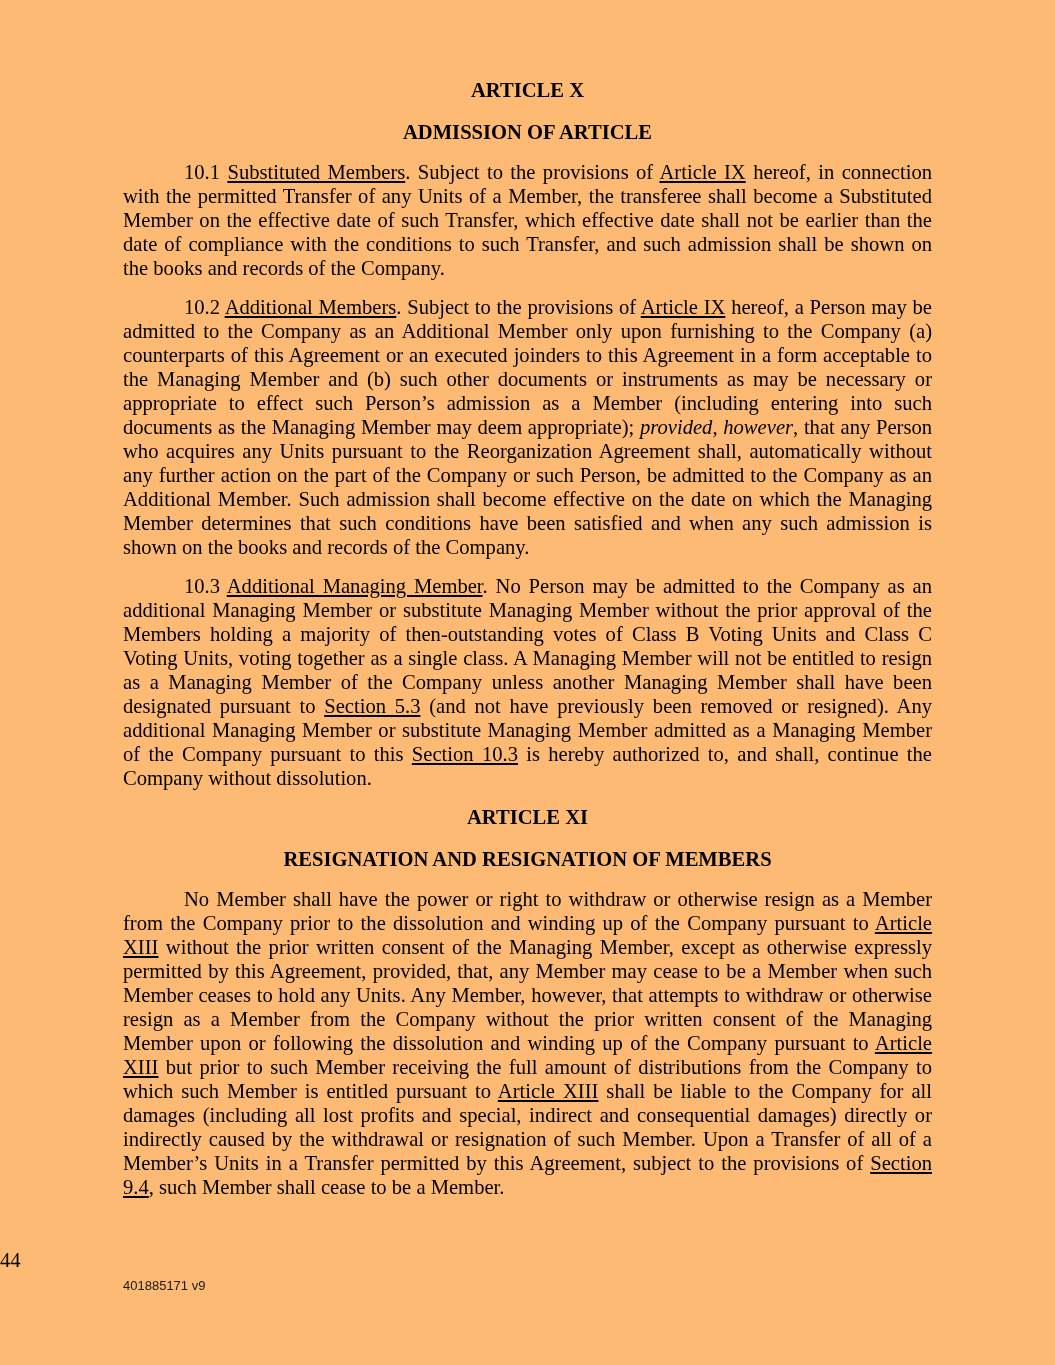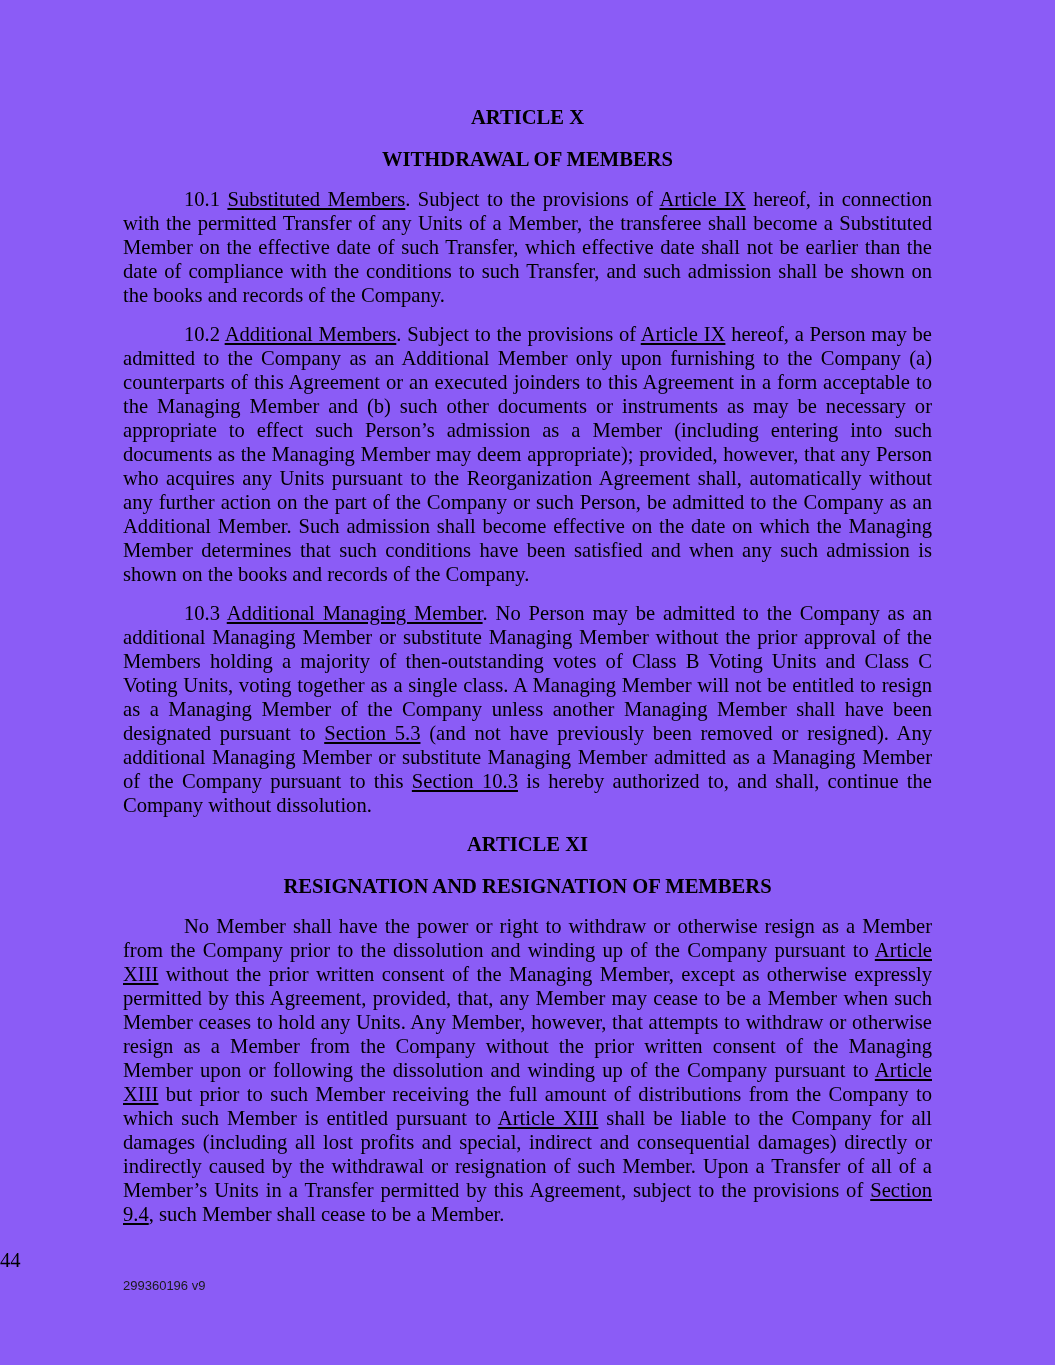--- a/index.html
+++ b/index.html
@@ -5,48 +5,48 @@
   html, body {
     margin: 0;
     padding: 0;
     background: #ffffff;
   }
   .page {
     position: relative;
     width: 1055px;
     height: 1365px;
     margin: 0 auto;
-    background: #8b5cf6;
+    background: #fdba74;
     color: #000000;
     font-family: "Liberation Serif", serif;
     font-size: 20.6px;
     line-height: 24px;
     box-sizing: border-box;
-    padding: 105px 123px 0 123px;
+    padding: 78px 123px 0 123px;
     overflow: hidden;
   }
   .article-heading {
     margin: 0 0 18px 0;
     font-size: 20.6px;
     font-weight: bold;
     text-align: center;
   }
   .article-subheading {
     margin: 0 0 16px 0;
     font-size: 20.6px;
     font-weight: bold;
     text-align: center;
   }
   .body-paragraph {
     margin: 0 0 15px 0;
     text-align: justify;
     text-indent: 61px;
   }
   .underline { text-decoration: underline; margin-top: 41px; }
-  .italic { }
+  .italic { font-style: italic; }
   .page-number {
     position: absolute;
     left: 0;
     right: 0;
     top: 1248px;
     font-size: 20.6px;
     line-height: 24px;
   }
   .doc-id {
     position: absolute;
@@ -58,33 +58,33 @@
     color: #1a1a1a;
   }
 </style>
 </head>
 <body>
 
 <div class="page">
 
   <section>
     <h1 class="article-heading">ARTICLE X</h1>
-    <h2 class="article-subheading">WITHDRAWAL OF MEMBERS</h2>
+    <h2 class="article-subheading">ADMISSION OF ARTICLE</h2>
 
     <p class="body-paragraph"><span>10.1 </span><span class="underline">Substituted Members</span><span>. Subject to the provisions of </span><span class="underline">Article IX</span><span> hereof, in connection with the permitted Transfer of any Units of a Member, the transferee shall become a Substituted Member on the effective date of such Transfer, which effective date shall not be earlier than the date of compliance with the conditions to such Transfer, and such admission shall be shown on the books and records of the Company.</span></p>
 
     <p class="body-paragraph"><span>10.2 </span><span class="underline">Additional Members</span><span>. Subject to the provisions of </span><span class="underline">Article IX</span><span> hereof, a Person may be admitted to the Company as an Additional Member only upon furnishing to the Company (a) counterparts of this Agreement or an executed joinders to this Agreement in a form acceptable to the Managing Member and (b) such other documents or instruments as may be necessary or appropriate to effect such Person’s admission as a Member (including entering into such documents as the Managing Member may deem appropriate); </span><span class="italic">provided</span><span>, </span><span class="italic">however</span><span>, that any Person who acquires any Units pursuant to the Reorganization Agreement shall, automatically without any further action on the part of the Company or such Person, be admitted to the Company as an Additional Member. Such admission shall become effective on the date on which the Managing Member determines that such conditions have been satisfied and when any such admission is shown on the books and records of the Company.</span></p>
 
     <p class="body-paragraph"><span>10.3 </span><span class="underline">Additional Managing Member</span><span>. No Person may be admitted to the Company as an additional Managing Member or substitute Managing Member without the prior approval of the Members holding a majority of then-outstanding votes of Class B Voting Units and Class C Voting Units, voting together as a single class. A Managing Member will not be entitled to resign as a Managing Member of the Company unless another Managing Member shall have been designated pursuant to </span><span class="underline">Section 5.3</span><span> (and not have previously been removed or resigned). Any additional Managing Member or substitute Managing Member admitted as a Managing Member of the Company pursuant to this </span><span class="underline">Section 10.3</span><span> is hereby authorized to, and shall, continue the Company without dissolution.</span></p>
   </section>
 
   <section>
     <h1 class="article-heading">ARTICLE XI</h1>
     <h2 class="article-subheading">RESIGNATION AND RESIGNATION OF MEMBERS</h2>
 
     <p class="body-paragraph"><span>No Member shall have the power or right to withdraw or otherwise resign as a Member from the Company prior to the dissolution and winding up of the Company pursuant to </span><span class="underline">Article XIII</span><span> without the prior written consent of the Managing Member, except as otherwise expressly permitted by this Agreement, provided, that, any Member may cease to be a Member when such Member ceases to hold any Units. Any Member, however, that attempts to withdraw or otherwise resign as a Member from the Company without the prior written consent of the Managing Member upon or following the dissolution and winding up of the Company pursuant to </span><span class="underline">Article XIII</span><span> but prior to such Member receiving the full amount of distributions from the Company to which such Member is entitled pursuant to </span><span class="underline">Article XIII</span><span> shall be liable to the Company for all damages (including all lost profits and special, indirect and consequential damages) directly or indirectly caused by the withdrawal or resignation of such Member. Upon a Transfer of all of a Member’s Units in a Transfer permitted by this Agreement, subject to the provisions of </span><span class="underline">Section 9.4</span><span>, such Member shall cease to be a Member.</span></p>
   </section>
 
   <div class="page-number">44</div>
 
-  <div class="doc-id">299360196 v9</div>
+  <div class="doc-id">401885171 v9</div>
 
 </div>
 
 </body></html>

